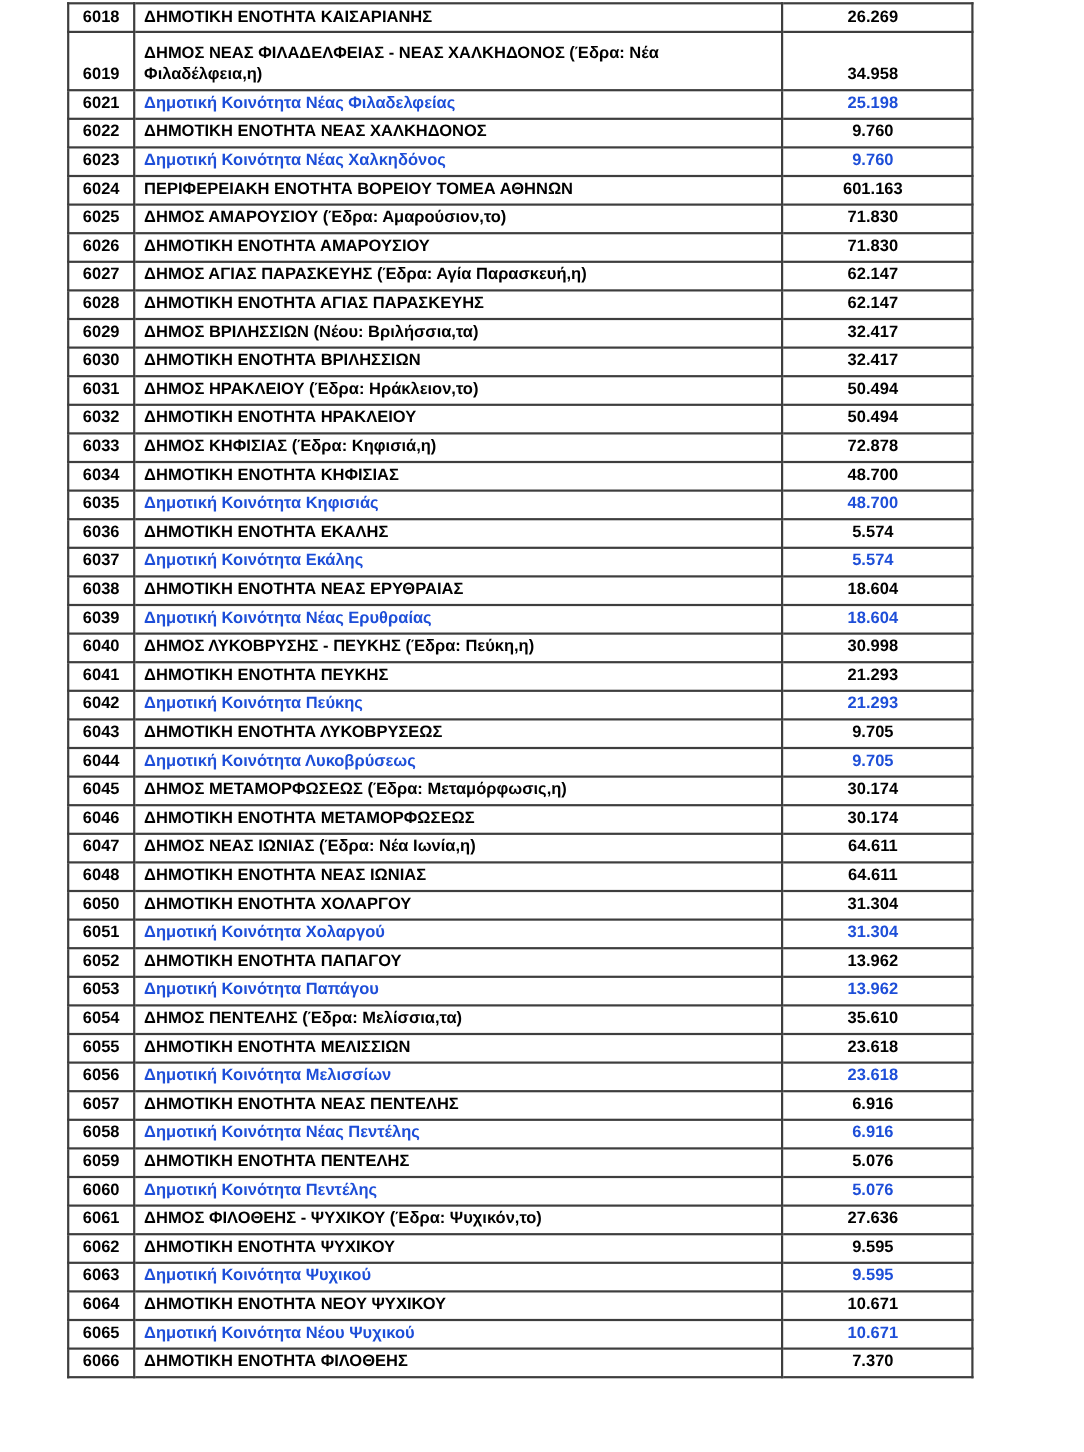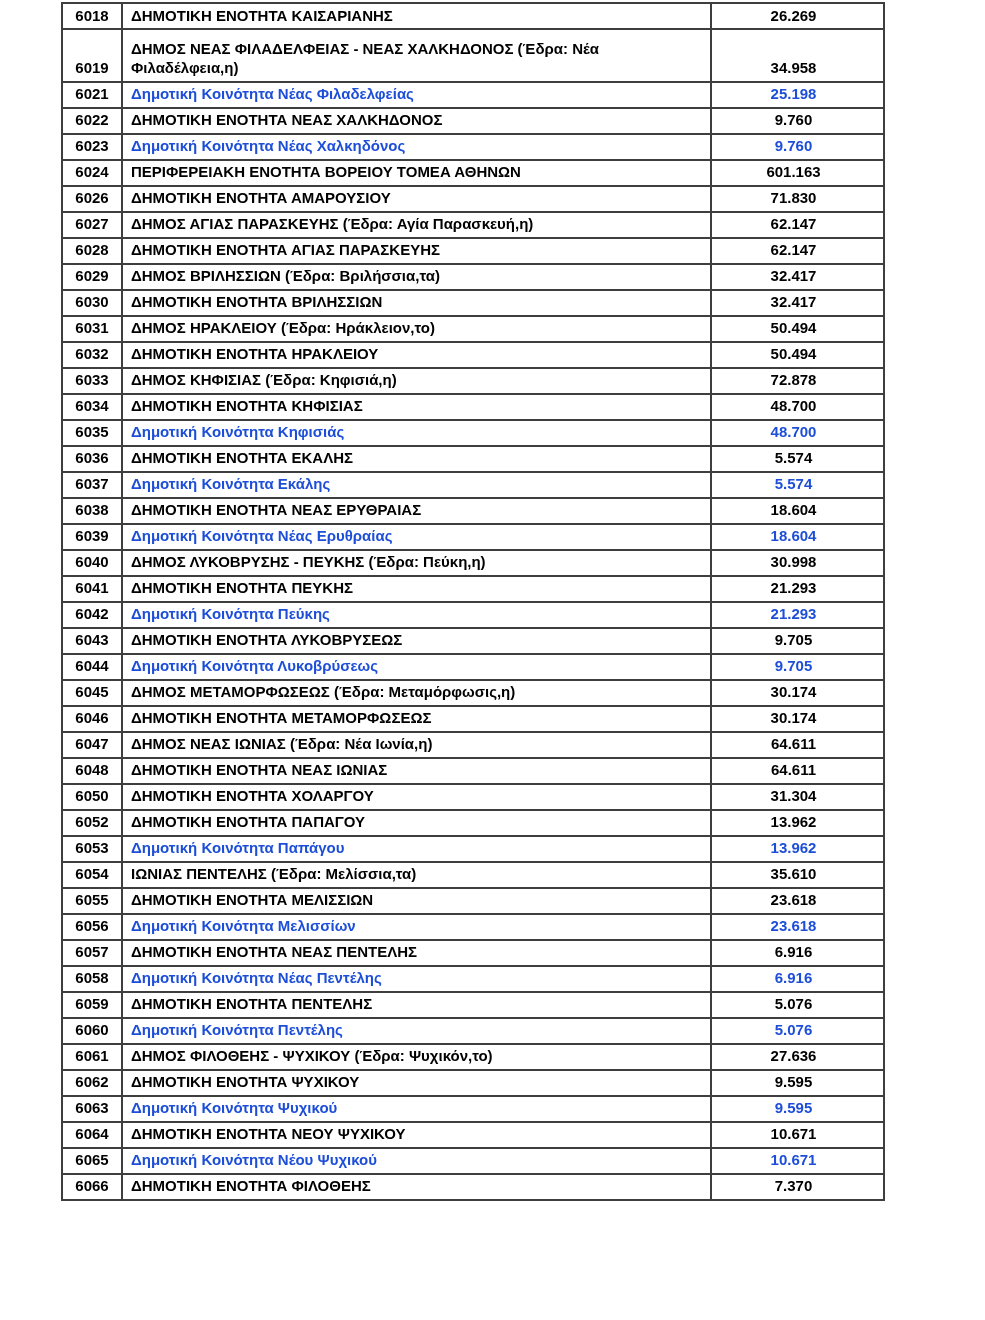--- a/index.html
+++ b/index.html
@@ -92,37 +92,42 @@
     <td class="code">6023</td>
     <td class="name">Δημοτική Κοινότητα Νέας Χαλκηδόνος</td>
     <td class="value">9.760</td>
   </tr>
       <tr class="bold">
     <td class="code">6024</td>
     <td class="name">ΠΕΡΙΦΕΡΕΙΑΚΗ ΕΝΟΤΗΤΑ ΒΟΡΕΙΟΥ ΤΟΜΕΑ ΑΘΗΝΩΝ</td>
     <td class="value">601.163</td>
   </tr>
       <tr class="bold">
+    <td class="code">6025</td>
+    <td class="name">ΔΗΜΟΣ ΑΜΑΡΟΥΣΙΟΥ (Έδρα: Αμαρούσιον,το)</td>
+    <td class="value">71.830</td>
+  </tr>
+      <tr class="bold">
     <td class="code">6026</td>
     <td class="name">ΔΗΜΟΤΙΚΗ ΕΝΟΤΗΤΑ ΑΜΑΡΟΥΣΙΟΥ</td>
     <td class="value">71.830</td>
   </tr>
       <tr class="bold">
     <td class="code">6027</td>
     <td class="name">ΔΗΜΟΣ ΑΓΙΑΣ ΠΑΡΑΣΚΕΥΗΣ (Έδρα: Αγία Παρασκευή,η)</td>
     <td class="value">62.147</td>
   </tr>
       <tr class="bold">
     <td class="code">6028</td>
     <td class="name">ΔΗΜΟΤΙΚΗ ΕΝΟΤΗΤΑ ΑΓΙΑΣ ΠΑΡΑΣΚΕΥΗΣ</td>
     <td class="value">62.147</td>
   </tr>
       <tr class="bold">
     <td class="code">6029</td>
-    <td class="name">ΔΗΜΟΣ ΒΡΙΛΗΣΣΙΩΝ (Έδρα: Βριλήσσια,τα)</td>
+    <td class="name">ΔΗΜΟΣ ΒΡΙΛΗΣΣΙΩΝ (Νέου: Βριλήσσια,τα)</td>
     <td class="value">32.417</td>
   </tr>
       <tr class="bold">
     <td class="code">6030</td>
     <td class="name">ΔΗΜΟΤΙΚΗ ΕΝΟΤΗΤΑ ΒΡΙΛΗΣΣΙΩΝ</td>
     <td class="value">32.417</td>
   </tr>
       <tr class="bold">
     <td class="code">6031</td>
     <td class="name">ΔΗΜΟΣ ΗΡΑΚΛΕΙΟΥ (Έδρα: Ηράκλειον,το)</td>
@@ -211,33 +216,38 @@
       <tr class="bold">
     <td class="code">6048</td>
     <td class="name">ΔΗΜΟΤΙΚΗ ΕΝΟΤΗΤΑ ΝΕΑΣ ΙΩΝΙΑΣ</td>
     <td class="value">64.611</td>
   </tr>
       <tr class="bold">
     <td class="code">6050</td>
     <td class="name">ΔΗΜΟΤΙΚΗ ΕΝΟΤΗΤΑ ΧΟΛΑΡΓΟΥ</td>
     <td class="value">31.304</td>
   </tr>
+      <tr class="plain">
+    <td class="code">6051</td>
+    <td class="name">Δημοτική Κοινότητα Χολαργού</td>
+    <td class="value">31.304</td>
+  </tr>
       <tr class="bold">
     <td class="code">6052</td>
     <td class="name">ΔΗΜΟΤΙΚΗ ΕΝΟΤΗΤΑ ΠΑΠΑΓΟΥ</td>
     <td class="value">13.962</td>
   </tr>
       <tr class="plain">
     <td class="code">6053</td>
     <td class="name">Δημοτική Κοινότητα Παπάγου</td>
     <td class="value">13.962</td>
   </tr>
       <tr class="bold">
     <td class="code">6054</td>
-    <td class="name">ΙΩΝΙΑΣ ΠΕΝΤΕΛΗΣ (Έδρα: Μελίσσια,τα)</td>
+    <td class="name">ΔΗΜΟΣ ΠΕΝΤΕΛΗΣ (Έδρα: Μελίσσια,τα)</td>
     <td class="value">35.610</td>
   </tr>
       <tr class="bold">
     <td class="code">6055</td>
     <td class="name">ΔΗΜΟΤΙΚΗ ΕΝΟΤΗΤΑ ΜΕΛΙΣΣΙΩΝ</td>
     <td class="value">23.618</td>
   </tr>
       <tr class="plain">
     <td class="code">6056</td>
     <td class="name">Δημοτική Κοινότητα Μελισσίων</td>

